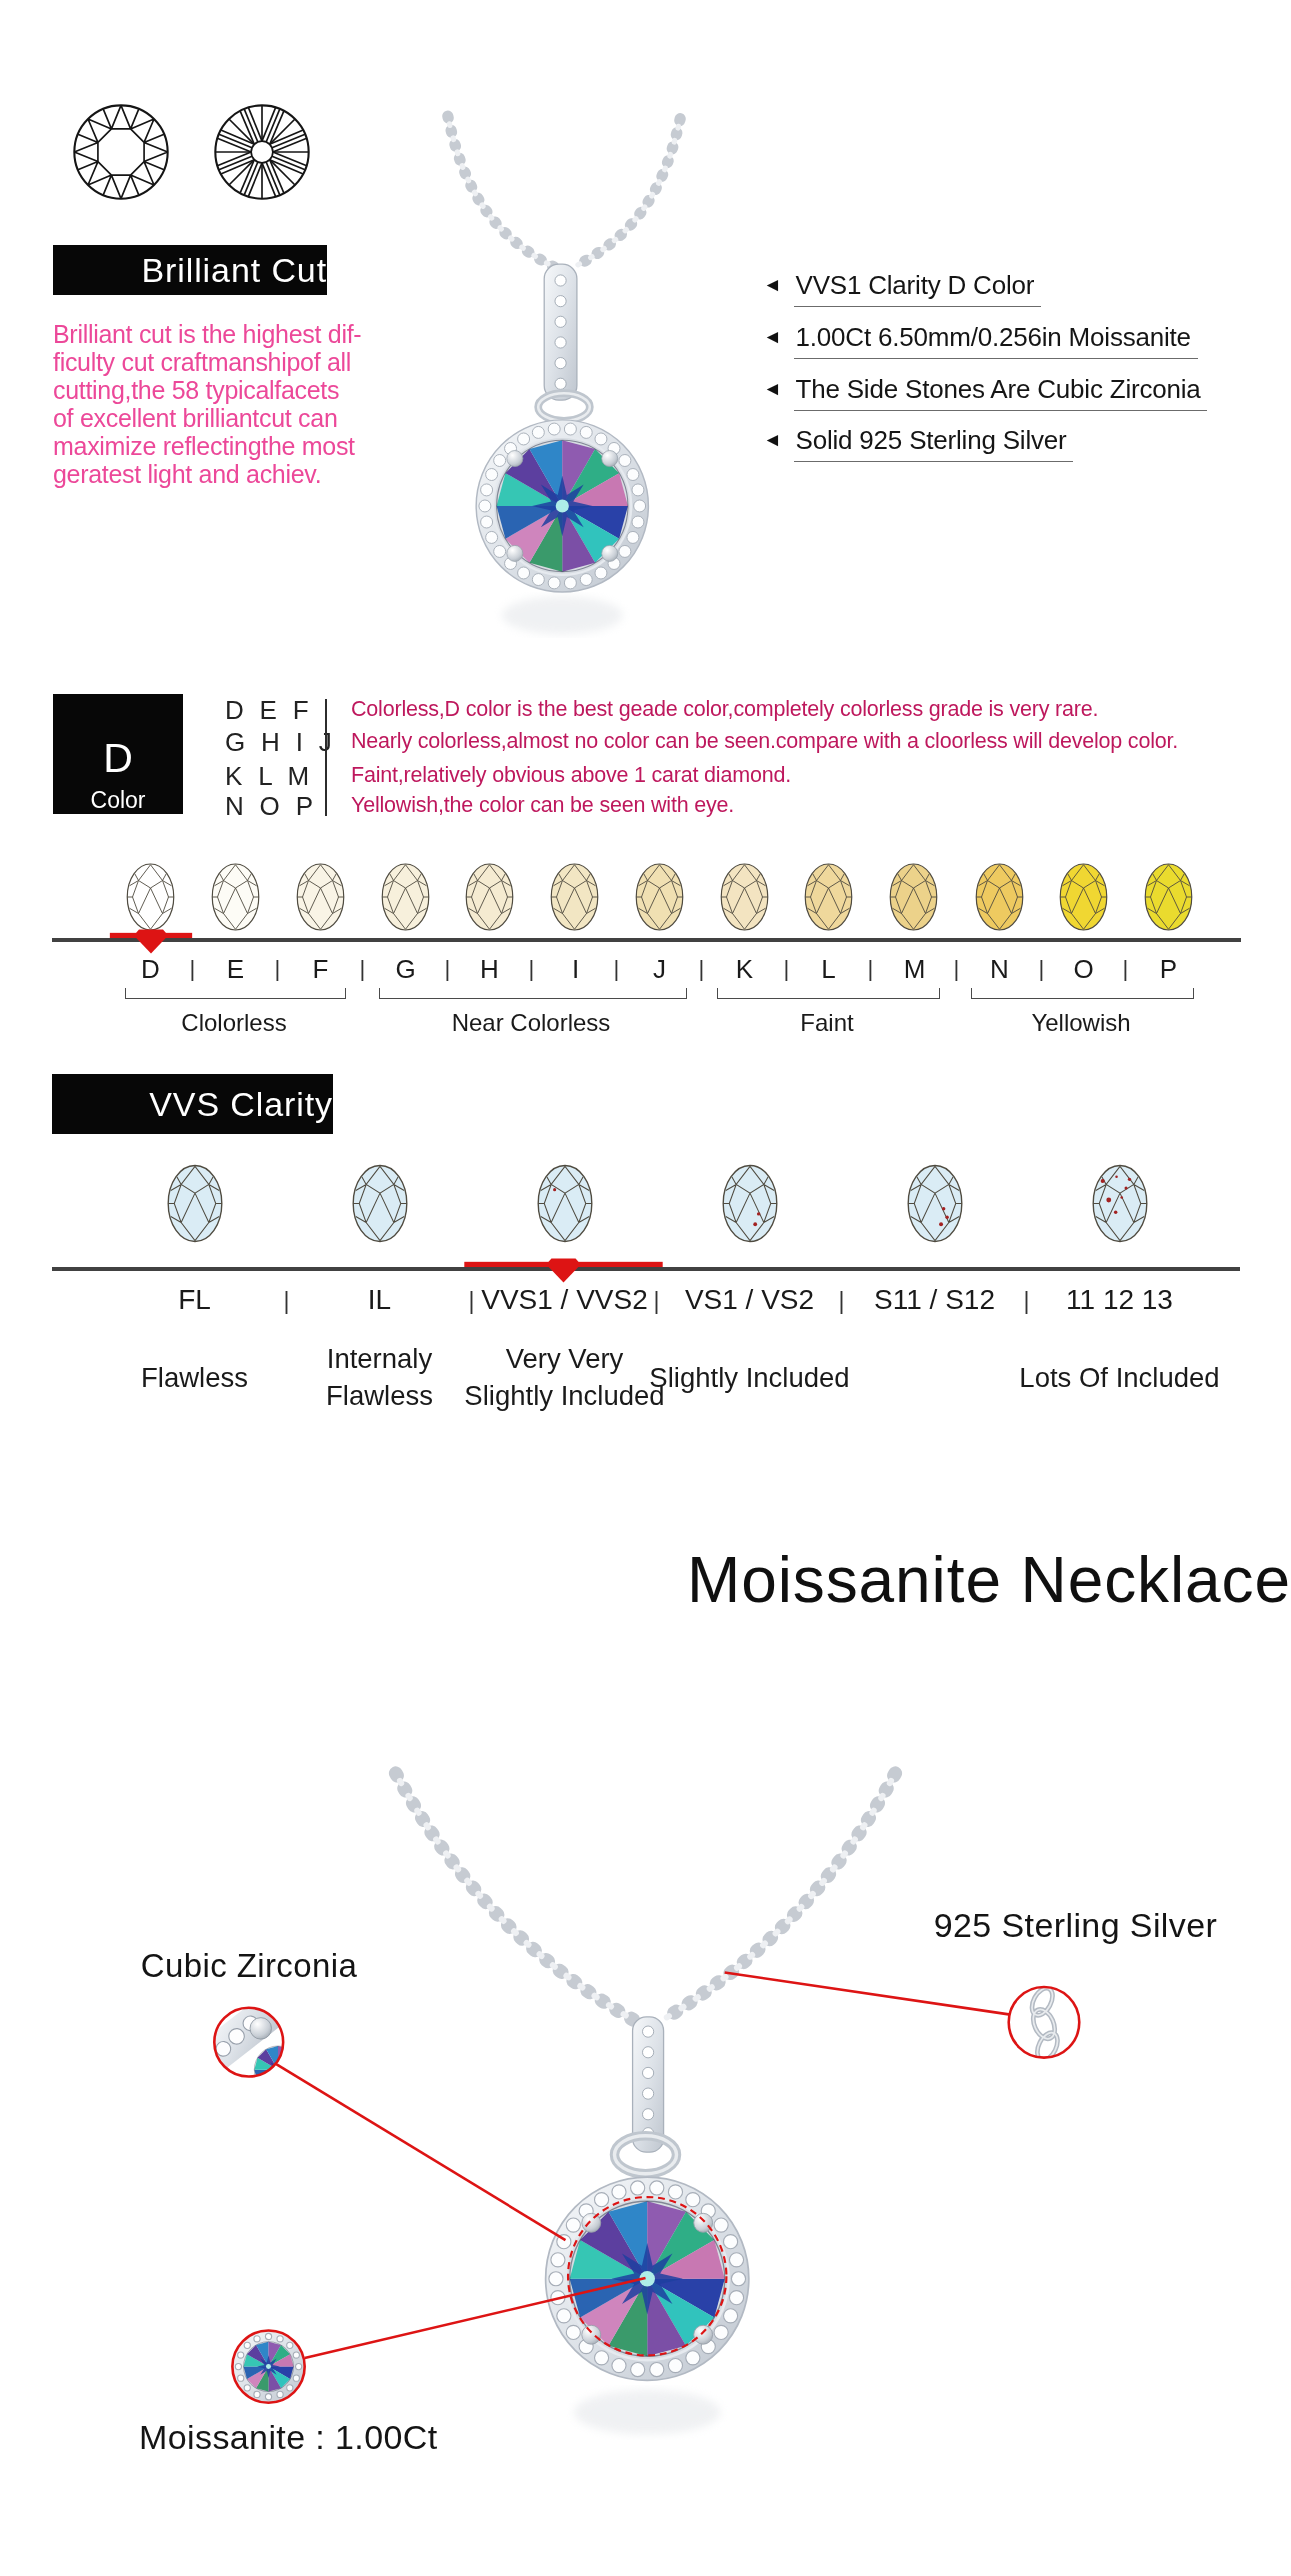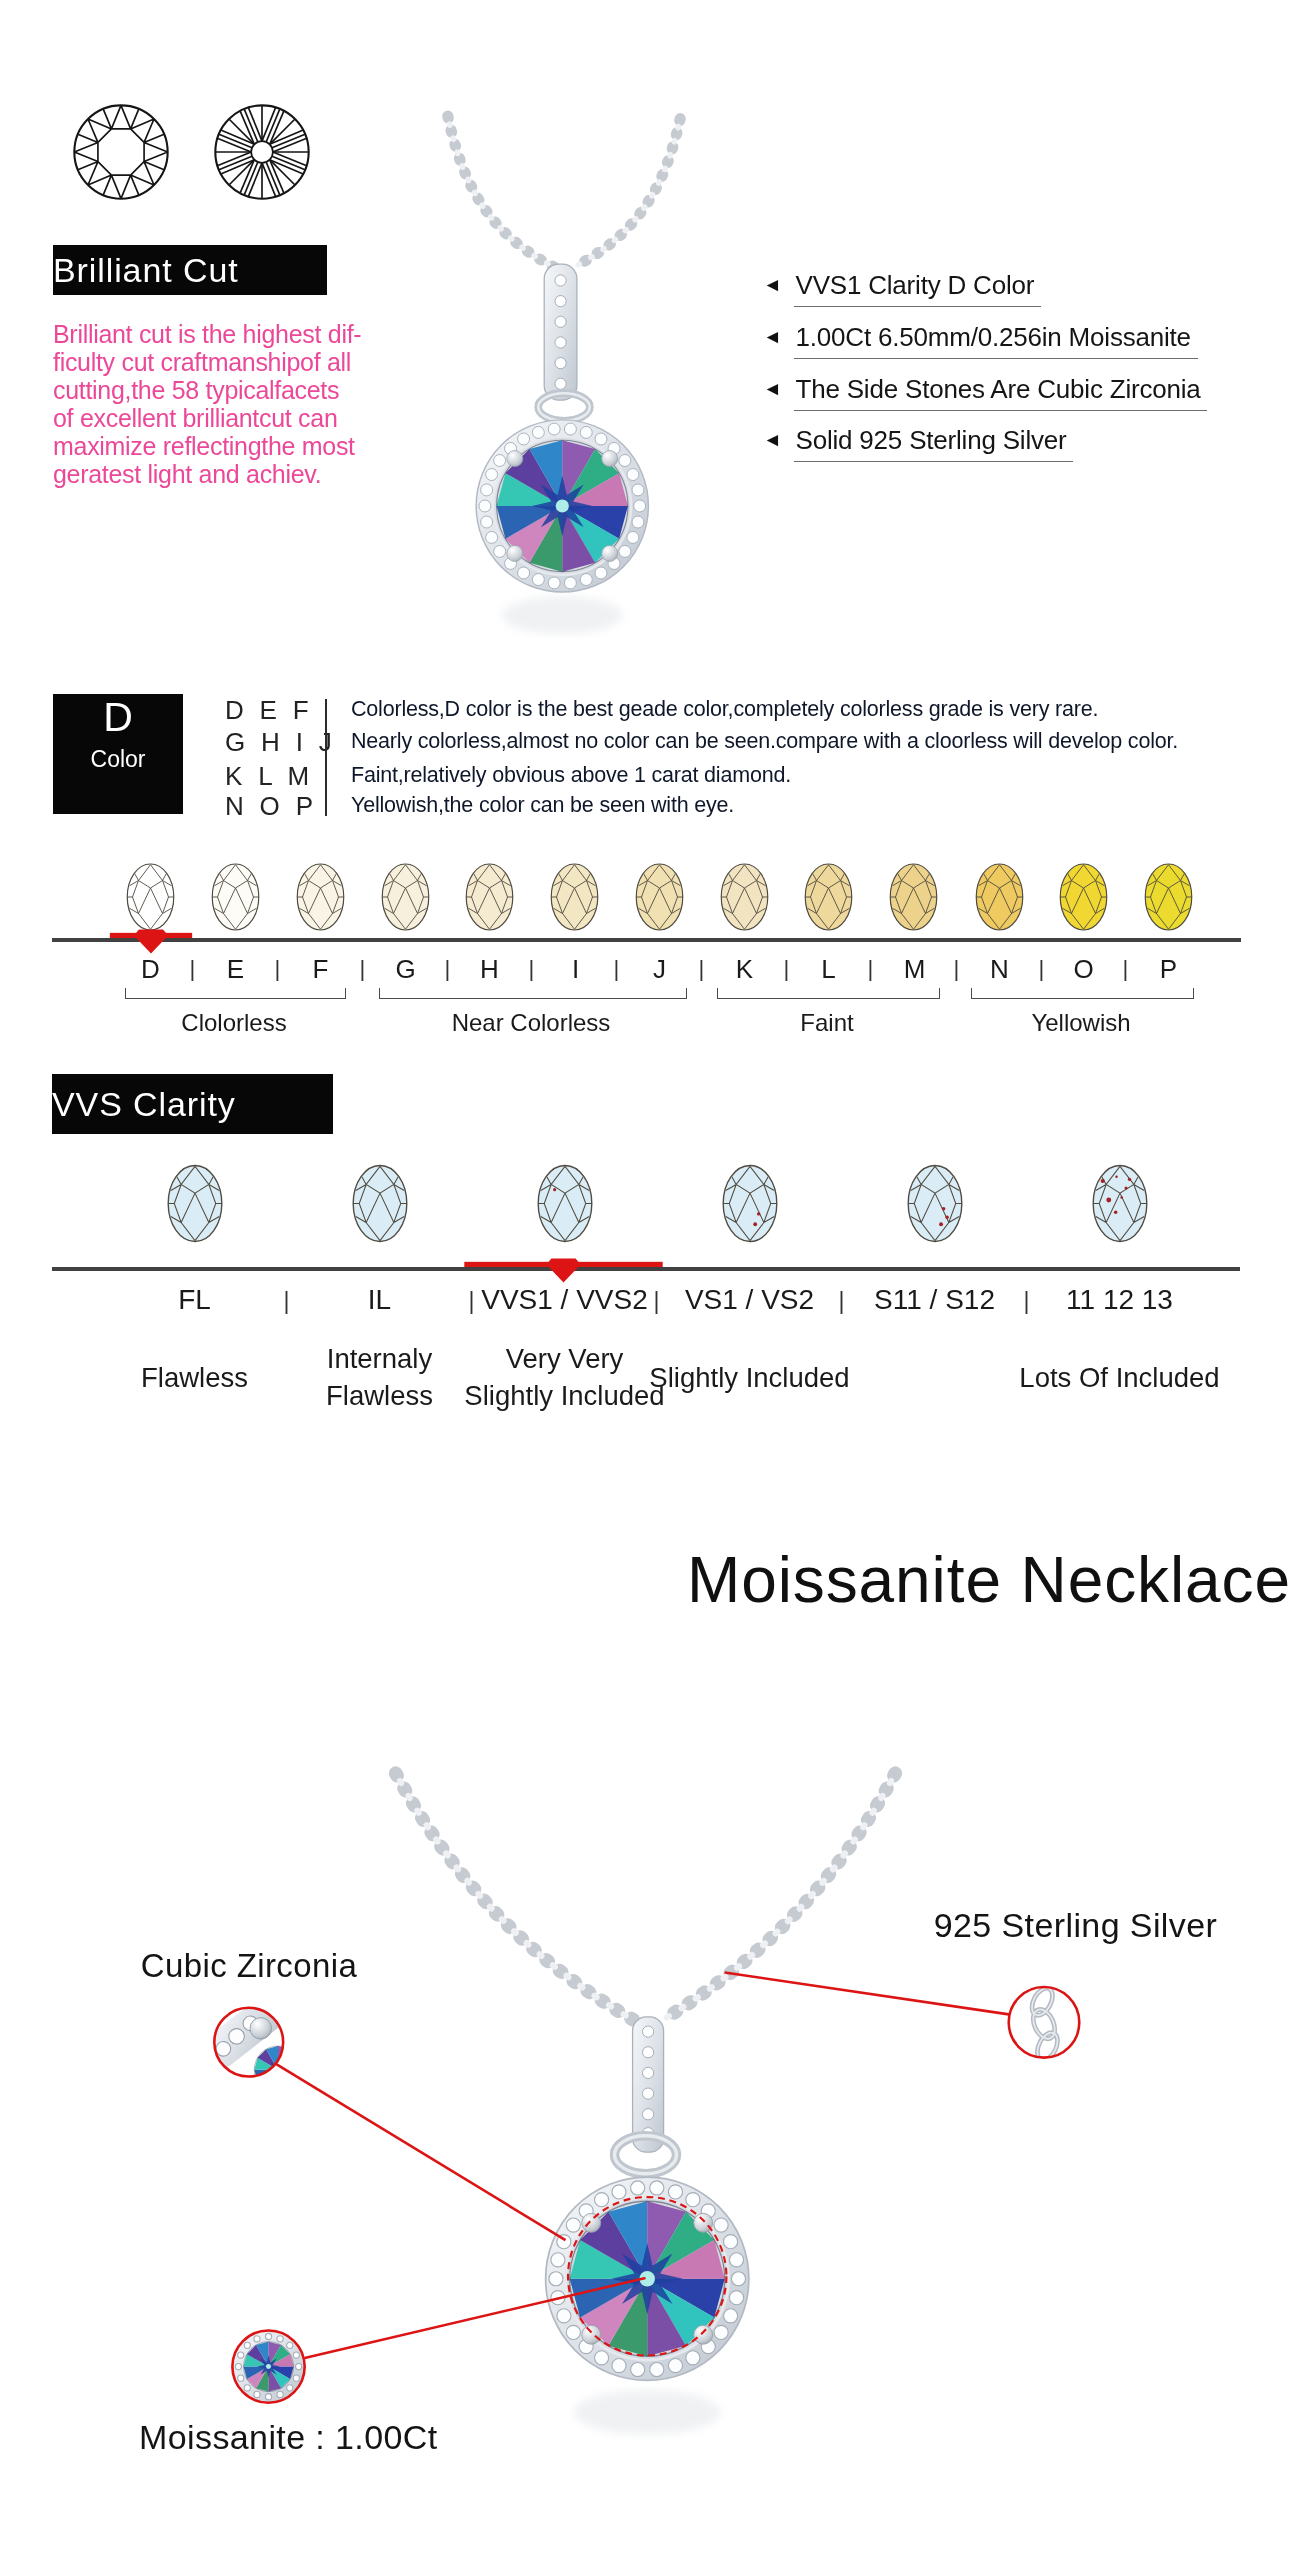--- a/index.html
+++ b/index.html
@@ -1,26 +1,26 @@
 <!DOCTYPE html>
 <html style="font-size:13.8px"><head>
 <meta charset="utf-8">
 <style>
   html,body{margin:0;padding:0;background:#fff;}
   body{font-family:"Liberation Sans", sans-serif;color:#1c1c1c;}
   #canvas{position:relative;width:1291px;height:2576px;background:#fff;margin:0 auto;overflow:hidden;}
   .abs{position:absolute;}
-  .bb{background:#070707;color:#fff;display:flex;align-items:center;justify-content:flex-start;text-align:center;}
+  .bb{background:#070707;color:#fff;display:flex;align-items:center;justify-content:flex-end;text-align:center;}
   .bb-title{font-size:34px;letter-spacing:0.9px;color:#fff;}
   .para-line{font-size:25px;line-height:28px;letter-spacing:-0.3px;color:#ec4899;white-space:nowrap;}
   .feat{position:absolute;left:763px;display:flex;align-items:flex-start;}
   .feat .tri{font-size:19px;line-height:29px;margin-right:12px;color:#111;}
   .feat .ftxt{font-size:26px;letter-spacing:-0.2px;border-bottom:1.7px solid #6b6b6b;padding:0 6.9px 5.2px 1.7px;white-space:nowrap;color:#151515;}
   .grade-letters{font-size:26px;letter-spacing:4.3px;color:#222;white-space:nowrap;}
-  .grade-desc{font-size:21.5px;letter-spacing:-0.2px;color:#0f172a;white-space:nowrap;}
+  .grade-desc{font-size:21.5px;letter-spacing:-0.2px;color:#be185d;white-space:nowrap;}
   .cl{position:absolute;top:954px;width:69px;text-align:center;font-size:26px;color:#1a1a1a;}
   .cs{position:absolute;top:956px;width:17px;text-align:center;font-size:22.4px;color:#333;}
   .bracket{position:absolute;top:988px;height:10.3px;border-left:1.7px solid #4a4a4a;border-right:1.7px solid #4a4a4a;border-bottom:1.7px solid #4a4a4a;}
   .glab{position:absolute;top:1009px;width:258px;text-align:center;font-size:24px;color:#1a1a1a;}
   .dline{position:absolute;height:4.3px;background:#414141;}
   .ck{position:absolute;top:1284px;width:189px;text-align:center;font-size:28px;color:#1a1a1a;white-space:nowrap;}
   .cks{position:absolute;top:1288px;width:17px;text-align:center;font-size:23px;color:#333;}
   .cdesc{position:absolute;top:1339px;width:241px;min-height:76px;display:flex;align-items:center;justify-content:center;text-align:center;font-size:27.5px;line-height:37px;white-space:pre-line;color:#1a1a1a;}
   .callout-label{font-size:34px;letter-spacing:0.4px;color:#141414;white-space:nowrap;}
   #product-title{position:absolute;left:0;top:1543px;width:1291px;text-align:right;font-size:64px;letter-spacing:0.9px;color:#101010;}

